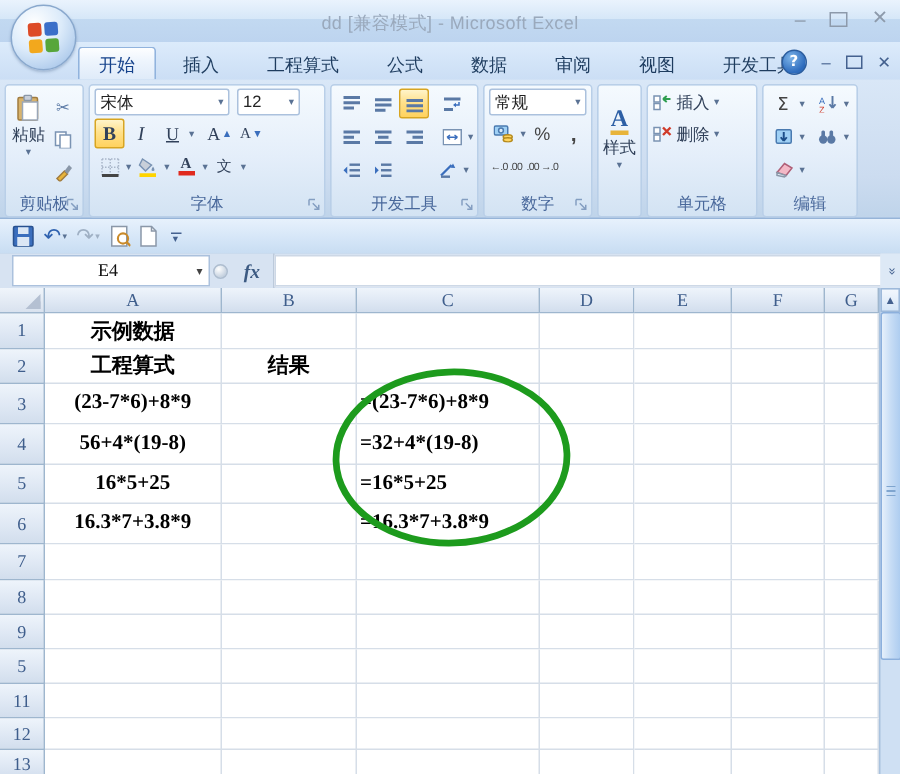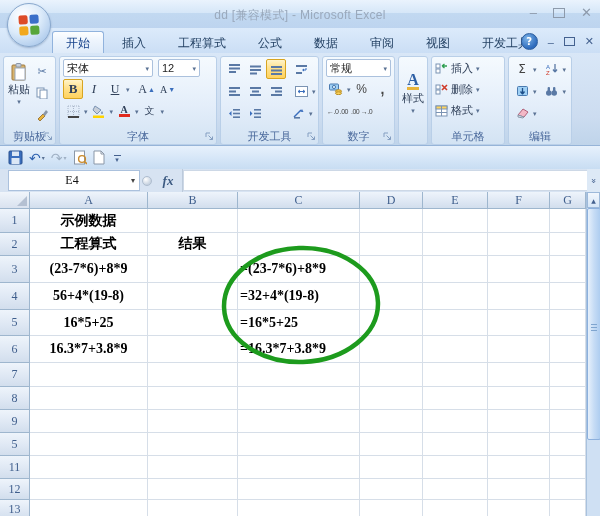--- a/index.html
+++ b/index.html
@@ -445,29 +445,20 @@
         <span>插入</span>
         <span class="dd">▾</span>
       </div>
       <div class="cellrow">
         <svg width="13" height="12" viewBox="0 0 13 12">
           <rect x="1" y="1" width="4" height="4" fill="#fff" stroke="#7a93b3"></rect>
           <rect x="1" y="6" width="4" height="4" fill="#fff" stroke="#7a93b3"></rect>
           <path d="M7 1 L12 6 M12 1 L7 6" stroke="#d03b2a" stroke-width="1.6" fill="none"></path>
         </svg>
         <span>删除</span>
-        <span class="dd">▾</span>
-      </div>
-      <div class="cellrow">
-        <svg width="13" height="12" viewBox="0 0 13 12">
-          <rect x="1" y="1" width="11" height="10" fill="#fff" stroke="#7a93b3"></rect>
-          <rect x="1" y="1" width="11" height="3" fill="#ffd45e" stroke="#7a93b3"></rect>
-          <path d="M1 7.5 H12 M6.5 1 V11" stroke="#7a93b3"></path>
-        </svg>
-        <span>格式</span>
         <span class="dd">▾</span>
       </div>
     </div>
     <div class="glabel"><span>单元格</span></div>
   </div>
 
   <div class="group" style="width:64px">
     <div class="gbody">
       <div class="rrow">
         <div class="sbtn" style="font-size:12px;color:#444;font-family:'DejaVu Sans',sans-serif">Σ</div>

